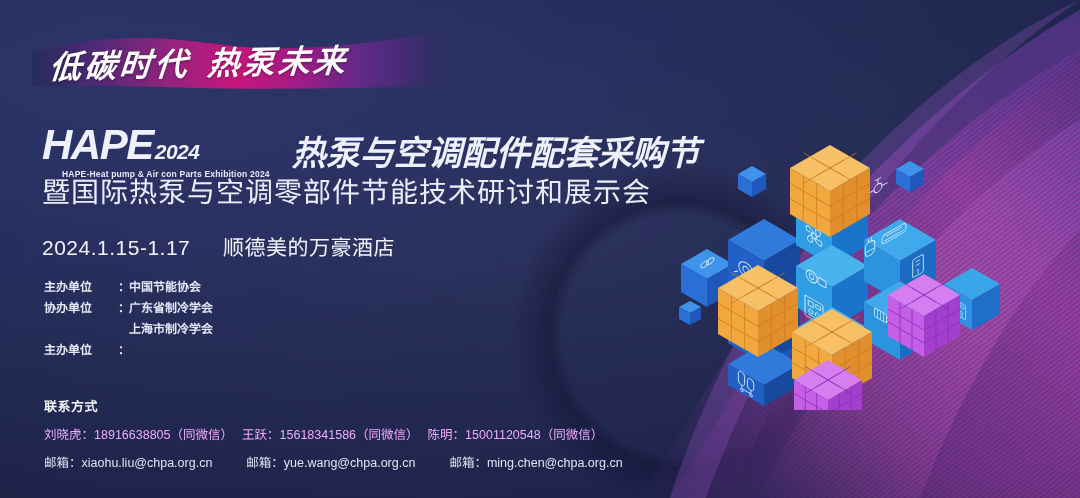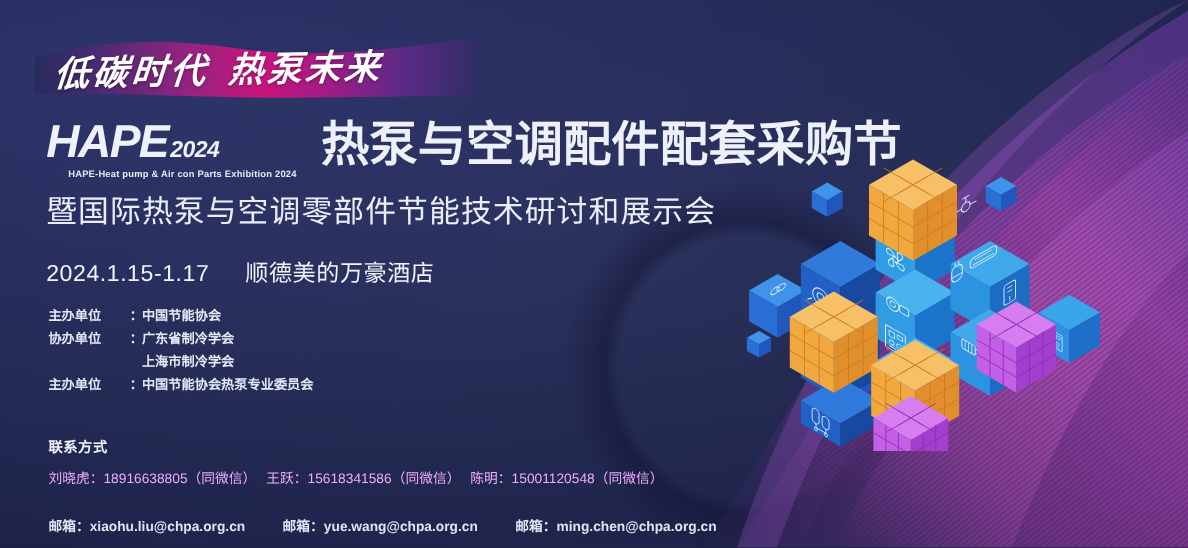--- a/index.html
+++ b/index.html
@@ -47,36 +47,37 @@
     text-shadow:0 1px 3px rgba(0,0,0,0.35);
     white-space:nowrap;
     transform:skewX(-6deg) rotate(-1.3deg);
   }
   .ribbon-text .gap{display:inline-block;width:18px;}
   
   .logo-row{
     position:absolute;left:42px;top:108px;
     display:flex;align-items:flex-end;white-space:nowrap;
   }
-  .logo-block{position:relative;padding-right:10px;}
+  .logo-block{position:relative;padding-right:10px;margin-top:16px;}
   .logo-main{
     display:flex;align-items:baseline;
     font-weight:800;font-style:italic;
     letter-spacing:-1px;line-height:1;
   }
   .logo-hape{font-size:42px;letter-spacing:-1.5px;}
   .logo-year{font-size:21px;font-weight:800;letter-spacing:-0.5px;margin-left:2px;}
   .logo-sub{
     font-size:8.5px;font-weight:600;letter-spacing:0.2px;
     margin-top:3px;color:#e7eaf7;white-space:nowrap;padding-left:20px;
   }
   .title-cn{
-    font-size:44px;font-weight:800;letter-spacing:0px;
+    font-size:34px;font-weight:800;letter-spacing:0px;
     line-height:1;margin-left:12px;padding-bottom:9px;
     white-space:nowrap;
+    font-style:italic;
   }
   .title-cn2{
     position:absolute;left:42px;top:170px;
     font-size:28px;font-weight:400;letter-spacing:1px;
     color:#eaeefb;white-space:nowrap;
   }
   
   .datevenue{
     position:absolute;left:42px;top:231px;
     font-size:21px;font-weight:400;letter-spacing:0.5px;
@@ -99,21 +100,21 @@
     position:absolute;left:44px;top:396px;
     font-size:13px;font-weight:700;letter-spacing:0.5px;color:#f2f4fd;
   }
   .contact-line{
     position:absolute;left:44px;top:424px;
     font-size:12.5px;font-weight:400;color:#f0abfc;white-space:nowrap;
   }
   .contact-line .sp{display:inline-block;width:9px;}
   .email-line{
     position:absolute;left:44px;top:452px;
-    font-size:12.5px;font-weight:700;color:#dfe4f4;white-space:nowrap;margin-top:16px;
+    font-size:12.5px;font-weight:400;color:#dfe4f4;white-space:nowrap;
   }
   .email-line .item{display:inline-block;margin-right:34px;}
   
   .cube-art{position:absolute;left:672px;top:120px;width:360px;height:290px;}
 </style>
 </head>
 <body>
 
 <div class="banner">
 
@@ -450,21 +451,20 @@
       <span class="org-value">广东省制冷学会</span>
     </div>
     <div class="org-row indented">
       <span class="org-label">协办单位</span>
       <span class="org-colon">：</span>
       <span class="org-value">上海市制冷学会</span>
     </div>
     <div class="org-row">
       <span class="org-label">主办单位</span>
       <span class="org-colon">：</span>
-      <span class="org-value">中国节能协会热泵专业委员会</span>
     </div>
   </div>
 
   <div class="contact-title">联系方式</div>
 
   <div class="contact-line">
     <span>刘晓虎</span><span>：</span><span>18916638805</span><span>（同微信）</span><span class="sp"></span><span>王跃</span><span>：</span><span>15618341586</span><span>（同微信）</span><span class="sp"></span><span>陈明</span><span>：</span><span>15001120548</span><span>（同微信）</span>
   </div>
 
   <div class="email-line">

